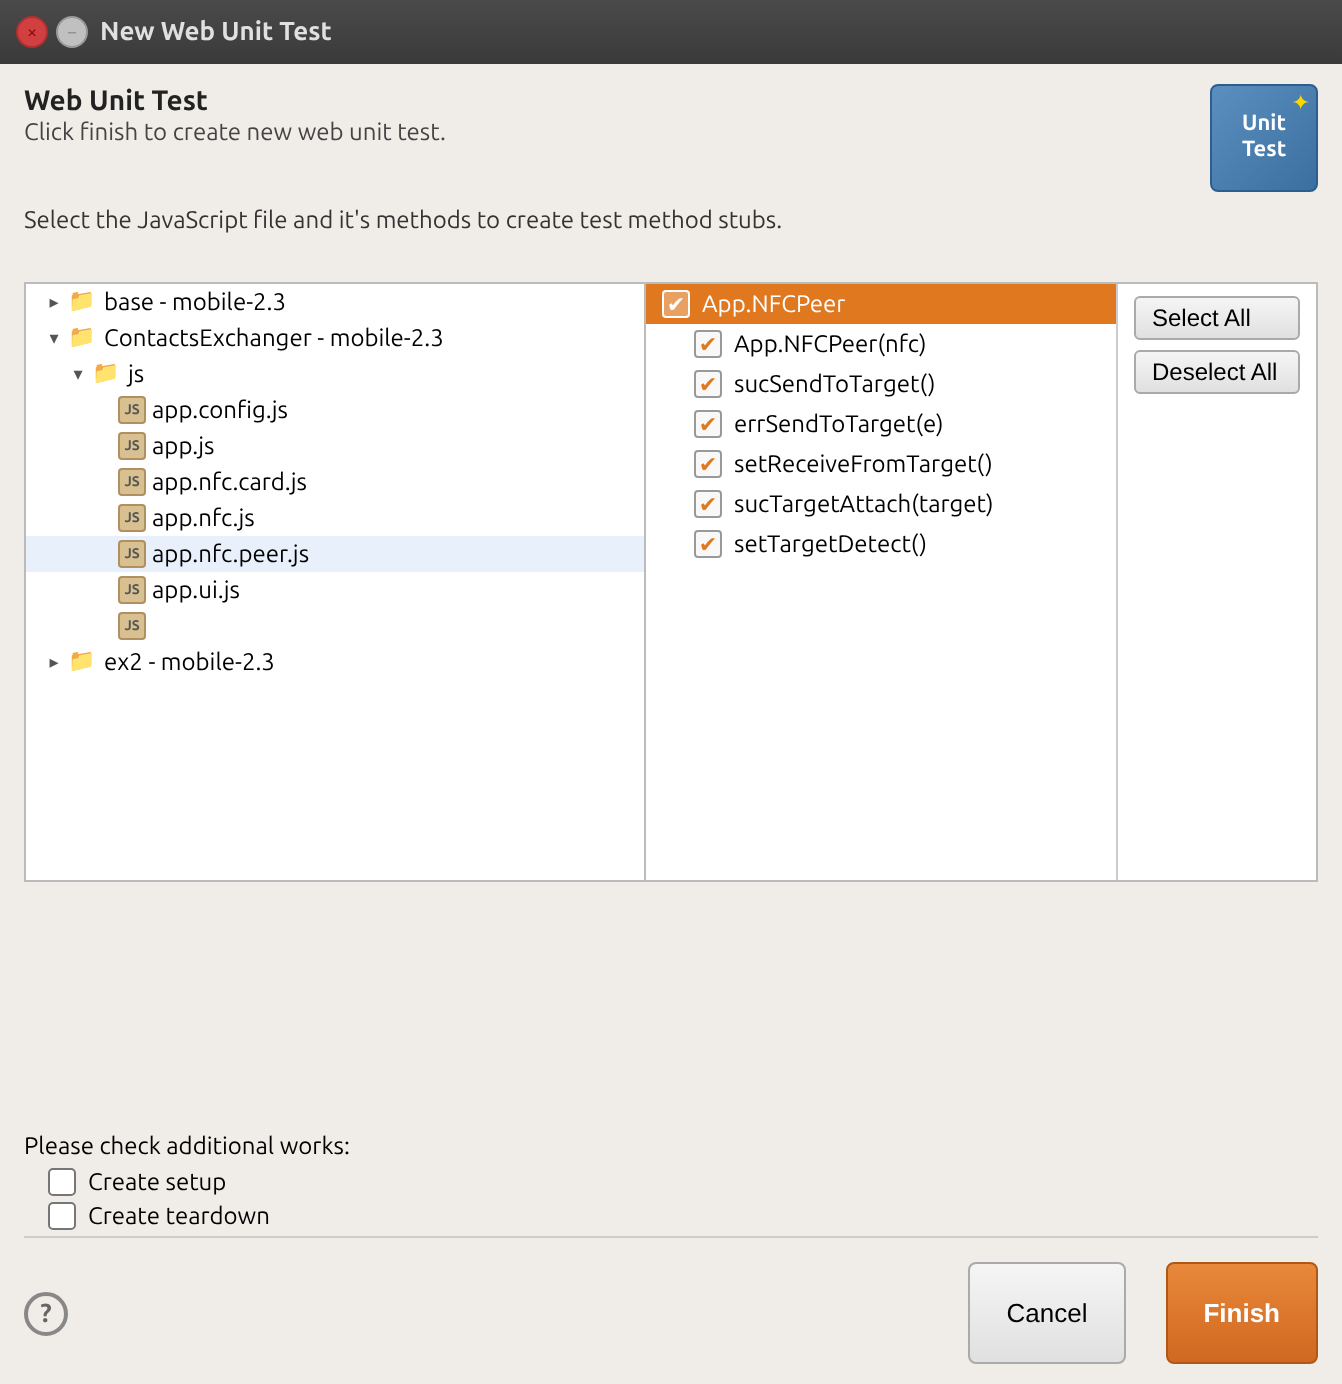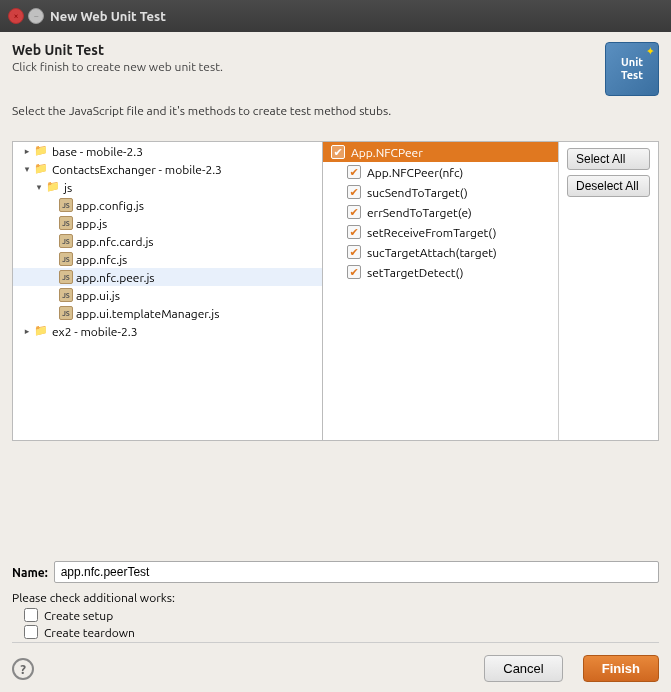--- a/index.html
+++ b/index.html
@@ -293,21 +293,21 @@
     }
     .btn-cancel {
       padding: 5px 18px;
       background: linear-gradient(to bottom, #f5f5f5, #e0e0e0);
       border: 1px solid #aaa;
       border-radius: 4px;
       cursor: pointer;
       font-size: 13px;
     }
     .btn-finish {
-      padding: 5px 18px;
+      padding: 17px 18px;
       background: linear-gradient(to bottom, #e8883a, #d06820);
       border: 1px solid #b05818;
       border-radius: 4px;
       cursor: pointer;
       font-size: 13px;
       color: white;
       font-weight: bold;
     }
 
     .panels-row {
@@ -407,21 +407,20 @@
           <span class="tree-indent" style="width:30px"></span>
           <span class="tree-arrow leaf"></span>
           <span class="icon-file-js">JS</span>
           <span class="tree-label">app.ui.js</span>
         </div>
 
         <div class="tree-item">
           <span class="tree-indent" style="width:30px"></span>
           <span class="tree-arrow leaf"></span>
           <span class="icon-file-js">JS</span>
-          <span class="tree-label">app.ui.templateManager.js</span>
         </div>
 
         <div class="tree-item">
           <span class="tree-indent" style="width:4px"></span>
           <span class="tree-arrow closed"></span>
           <span class="tree-icon icon-folder-orange">📁</span>
           <span class="tree-label">ex2 - mobile-2.3</span>
         </div>
       </div>
 
@@ -470,24 +469,20 @@
           </div>
         </div>
         <div class="method-buttons-panel">
           <button class="method-btn">Select All</button>
           <button class="method-btn">Deselect All</button>
         </div>
       </div>
     </div>
   </div>
 
-  <div class="name-section">
-    <label class="name-label">Name:</label>
-    <input class="name-input" type="text" value="app.nfc.peerTest" style="">
-  </div>
 
   <div class="additional-section">
     <div class="additional-label">Please check additional works:</div>
     <div class="checkbox-item">
       <input type="checkbox" id="cb-setup" style="">
       <label class="checkbox-label" for="cb-setup">Create setup</label>
     </div>
     <div class="checkbox-item">
       <input type="checkbox" id="cb-teardown" style="">
       <label class="checkbox-label" for="cb-teardown">Create teardown</label>

